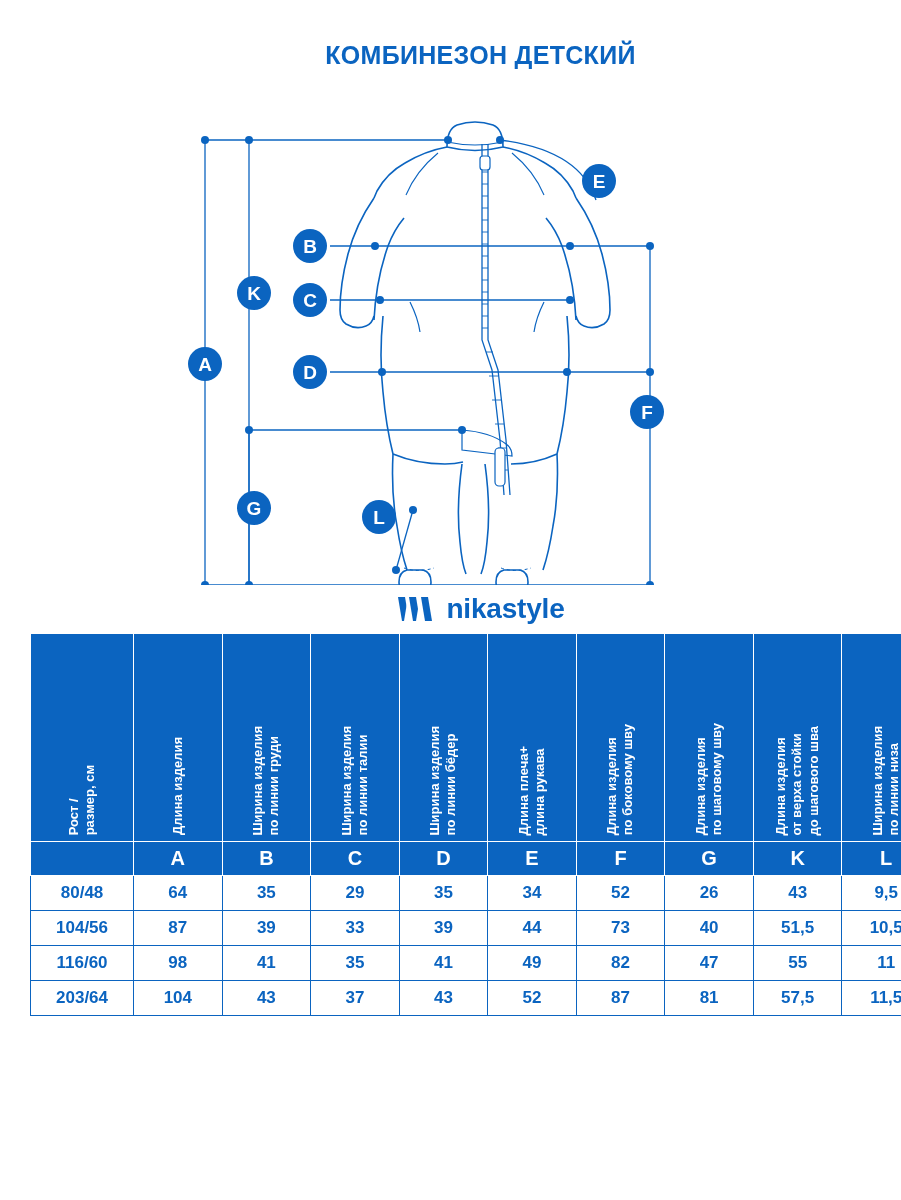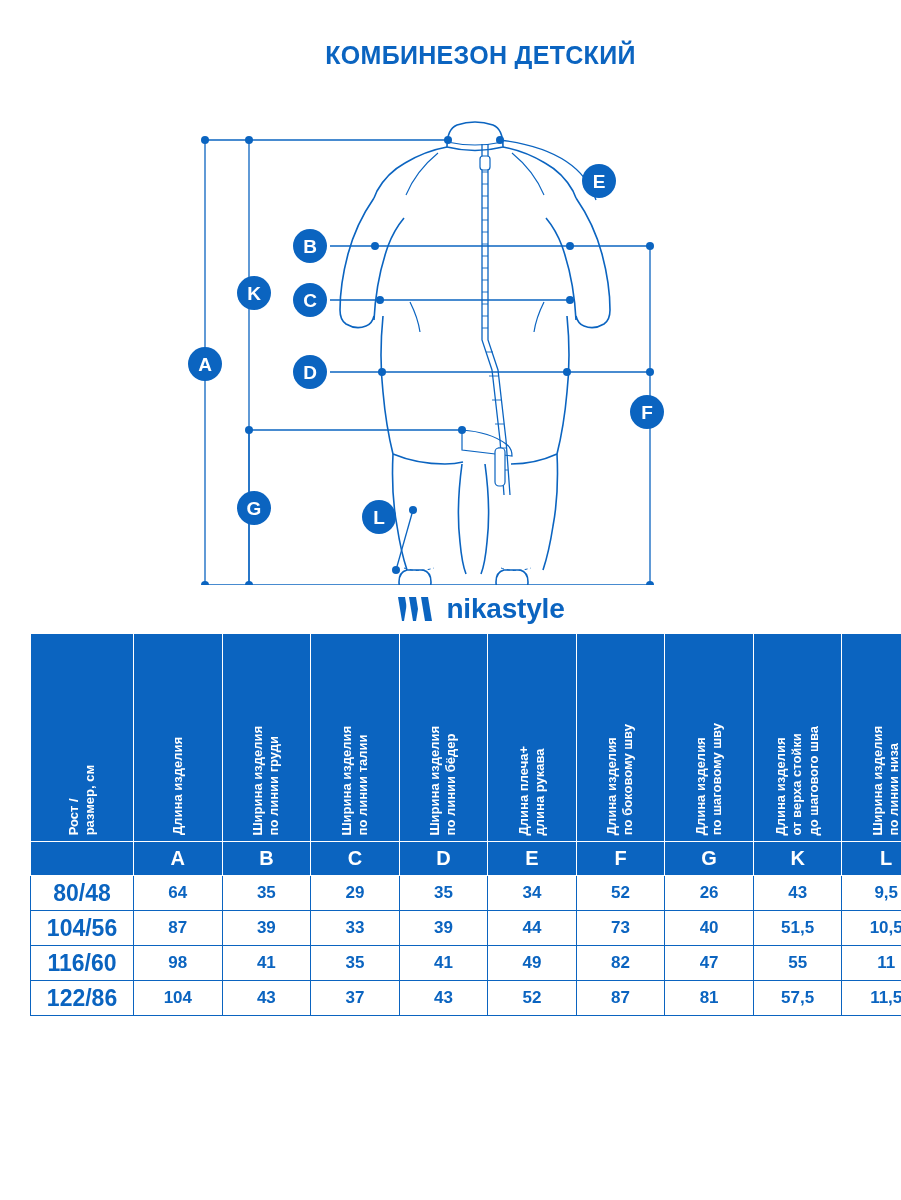--- a/index.html
+++ b/index.html
@@ -100,21 +100,21 @@
   table.sizes tbody td {
     border: 1px solid #0b64c0;
     text-align: center;
     font-size: 17px;
     font-weight: bold;
     color: #0b64c0;
     height: 35px;
     background: #ffffff;
   }
   table.sizes tbody td.rowhead {
-    font-size: 23px;
+    font-size: 17px;
   }
 </style>
 </head>
 <body>
 
 <div class="page">
 
   <div class="title">КОМБИНЕЗОН ДЕТСКИЙ</div>
 
   <div class="diagram-area">
@@ -374,21 +374,21 @@
           <td>41</td>
           <td>35</td>
           <td>41</td>
           <td>49</td>
           <td>82</td>
           <td>47</td>
           <td>55</td>
           <td>11</td>
         </tr>
         <tr>
-          <td class="rowhead">122/86</td>
+          <td class="rowhead">203/64</td>
           <td>104</td>
           <td>43</td>
           <td>37</td>
           <td>43</td>
           <td>52</td>
           <td>87</td>
           <td>81</td>
           <td>57,5</td>
           <td>11,5</td>
         </tr>

